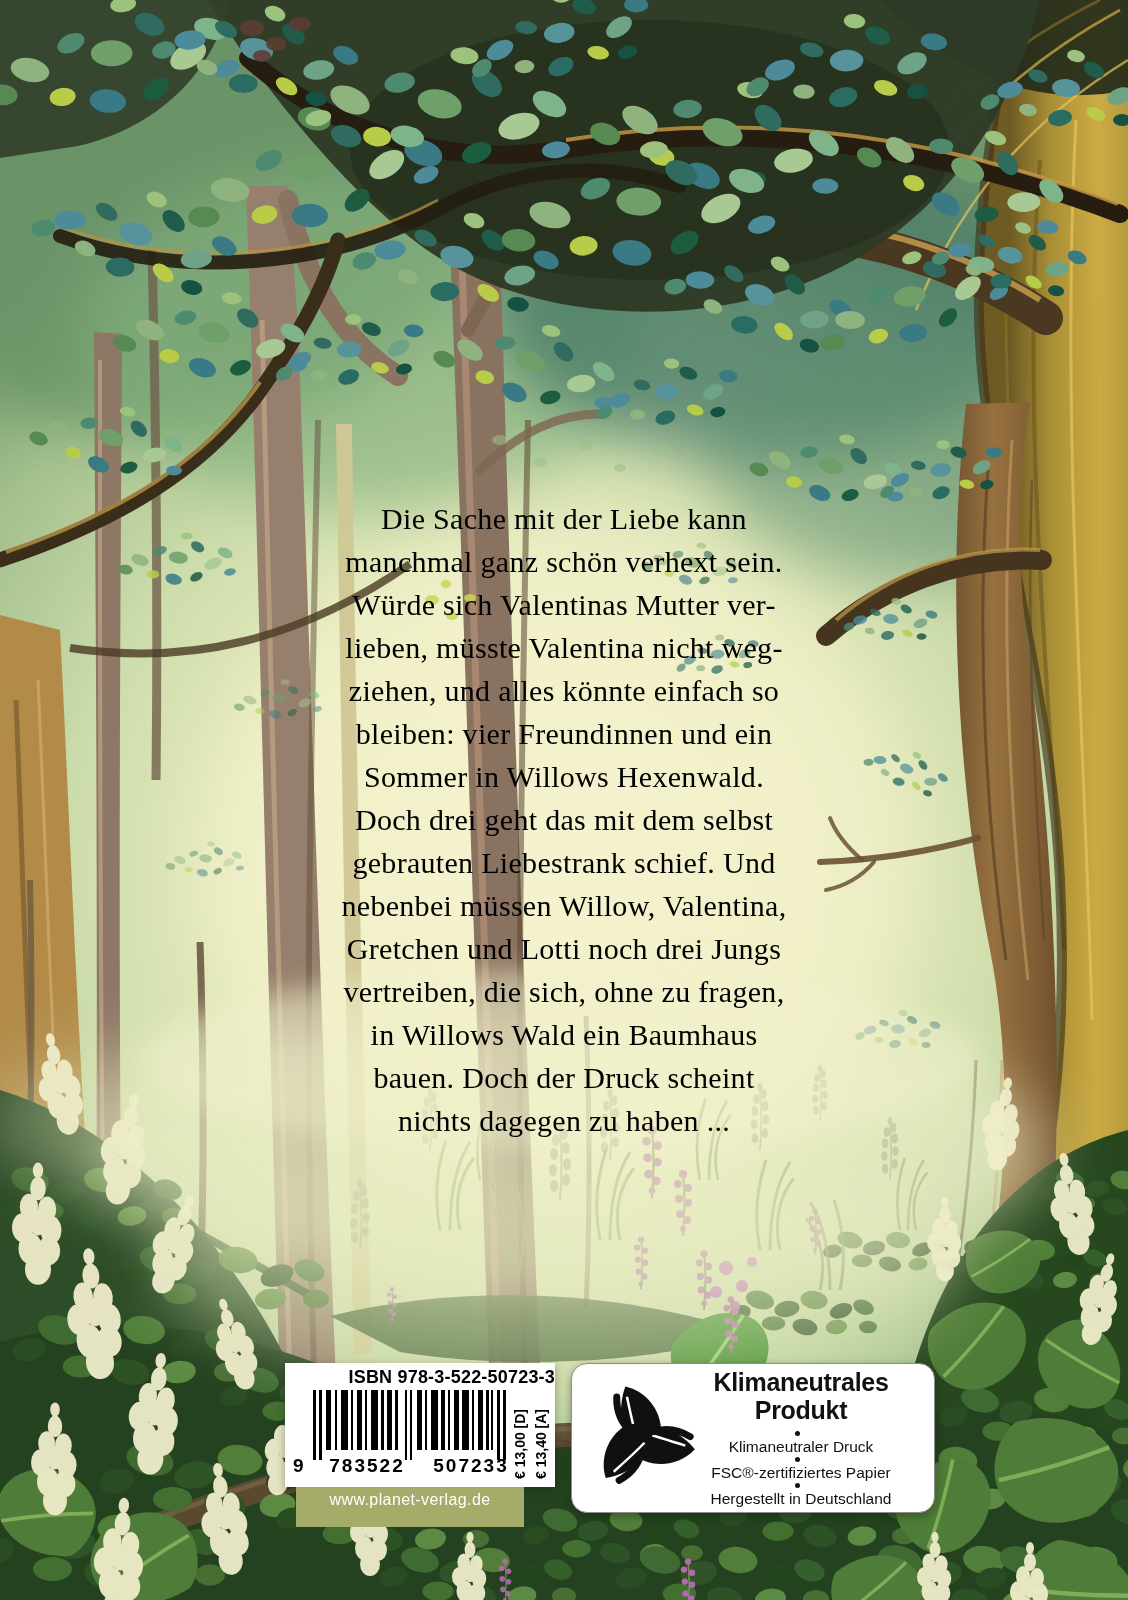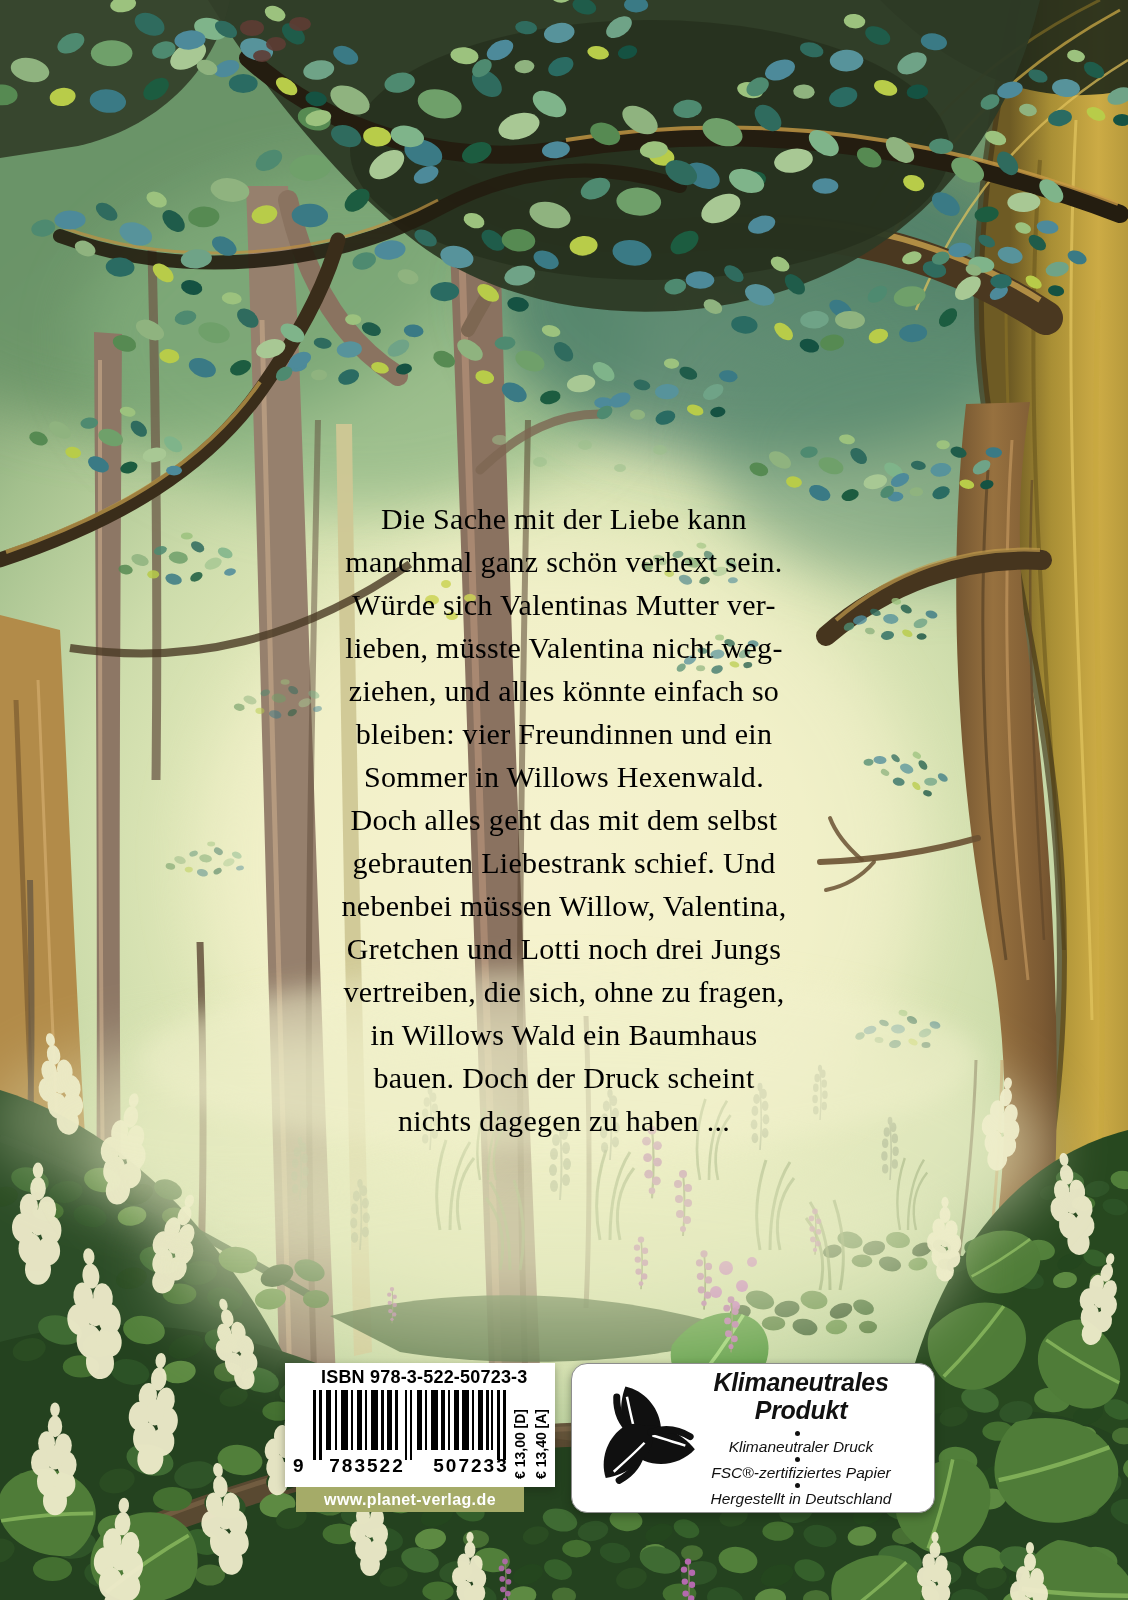--- a/index.html
+++ b/index.html
@@ -9,41 +9,41 @@
 
   
   .blurb{position:absolute;left:0;right:0;top:497px;text-align:center;
          font-family:Liberation Serif, serif;font-size:30px;line-height:43px;
          color:#000000;letter-spacing:.3px;}
   .blurb div{height:43px;}
 
   
   .barcode-box{position:absolute;left:285px;top:1363px;width:270px;height:124px;
                background:#fff;box-shadow:0 3px 8px rgba(20,30,15,.35);}
-  .isbn{position:absolute;top:4px;left:0;width:100%;text-align:left;
-        font-weight:700;font-size:18px;letter-spacing:.2px;color:#000;margin-left:36px;}
+  .isbn{position:absolute;top:4px;left:0;width:100%;text-align:right;
+        font-weight:700;font-size:18px;letter-spacing:.2px;color:#000;}
   .bars{position:absolute;left:28px;top:27px;}
   .bdigits span{position:absolute;top:92px;font-weight:700;font-size:19px;color:#000;}
   .d9{left:8px;}
   .dg1{left:40px;width:84px;text-align:center;letter-spacing:2px;}
   .dg2{left:144px;width:84px;text-align:center;letter-spacing:2px;}
   .price{position:absolute;transform:rotate(-90deg);transform-origin:left top;
          font-weight:700;font-size:14px;white-space:nowrap;color:#000;}
   .pd{left:227px;top:116px;}
   .pa{left:248px;top:116px;}
-  .urlbar{position:absolute;left:296px;top:1487px;width:228px;height:25px;
-          background:#a5ab68;color:#fff;font-weight:700;font-size:16px;
+  .urlbar{position:absolute;left:296px;top:1487px;width:228px;height:40px;
+          background:#a5ab68;color:#fff;font-weight:400;font-size:16px;
           line-height:25px;text-align:center;letter-spacing:.4px;}
 
   
   .eco{position:absolute;left:571px;top:1363px;width:364px;height:150px;background:#fff;
        border:1px solid #8d8d8d;border-radius:16px;box-shadow:0 3px 8px rgba(20,30,15,.4);
        display:flex;align-items:center;box-sizing:border-box;}
   .eco-logo{margin-left:12px;flex:0 0 112px;}
-  .eco-body{flex:1;padding-right:28px;font-style:italic;}
+  .eco-body{flex:1;padding-right:28px;}
   .eco-title{font-weight:700;font-size:25px;line-height:28px;text-align:center;
              color:#111;letter-spacing:-.3px;}
   .eco-bullets{margin-top:7px;}
   .eco-bullet{display:flex;align-items:center;font-size:15.5px;line-height:21px;color:#111;flex-direction:column;}
   .eco-bullet .dot{width:5px;height:5px;border-radius:50%;background:#111;
                    margin-right:7px;flex:0 0 auto;}
 </style>
 </head>
 <body>
 
@@ -402,21 +402,21 @@
   </svg>
 
   <div class="blurb">
     <div>Die Sache mit der Liebe kann</div>
     <div>manchmal ganz schön verhext sein.</div>
     <div>Würde sich Valentinas Mutter ver-</div>
     <div>lieben, müsste Valentina nicht weg-</div>
     <div>ziehen, und alles könnte einfach so</div>
     <div>bleiben: vier Freundinnen und ein</div>
     <div>Sommer in Willows Hexenwald.</div>
-    <div>Doch alles geht das mit dem selbst</div>
+    <div>Doch drei geht das mit dem selbst</div>
     <div>gebrauten Liebestrank schief. Und</div>
     <div>nebenbei müssen Willow, Valentina,</div>
     <div>Gretchen und Lotti noch drei Jungs</div>
     <div>vertreiben, die sich, ohne zu fragen,</div>
     <div>in Willows Wald ein Baumhaus</div>
     <div>bauen. Doch der Druck scheint</div>
     <div>nichts dagegen zu haben ...</div>
   </div>
 
   <div class="barcode-box">

